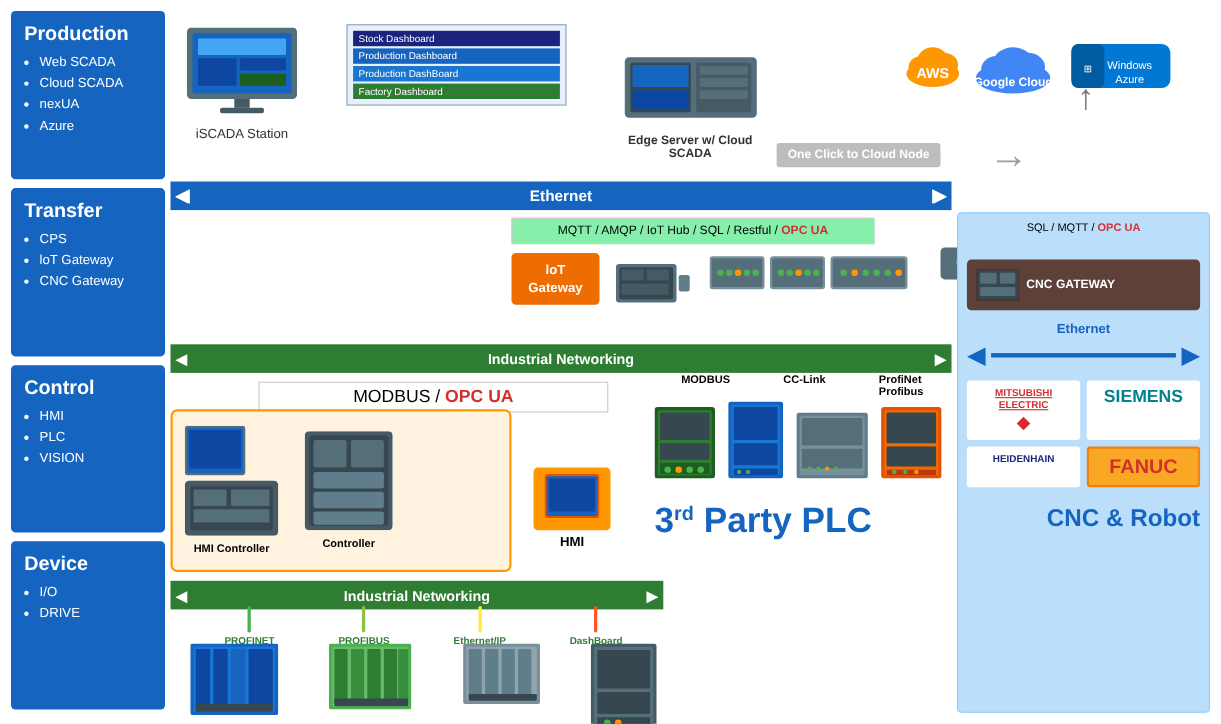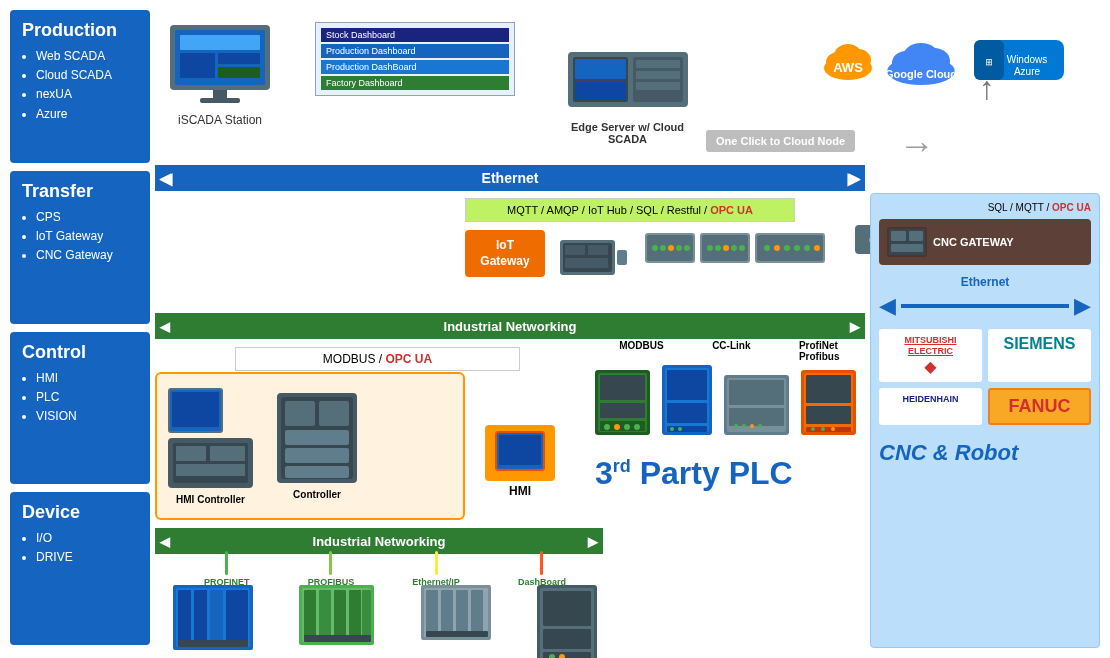--- a/index.html
+++ b/index.html
@@ -264,21 +264,21 @@
       <div style="font-size:11px;font-weight:bold;color:#333;">Edge Server w/ Cloud SCADA</div>
     </div>
   </div>
 
   <div class="ethernet-bar" style="position:absolute;top:155px;left:0;right:235px;height:26px;background:#1565c0;display:flex;align-items:center;justify-content:center;color:white;font-weight:bold;font-size:14px;">
     <span style="position:absolute;left:5px;">◀</span>
     <span>Ethernet</span>
     <span style="position:absolute;right:5px;">▶</span>
   </div>
 
-  <div class="mqtt-box" style="position:absolute;top:188px;left:310px;width:330px;background:#bef264;border:1px solid #ccc;padding:5px 8px;font-size:11px;text-align:center;">
+  <div class="mqtt-box" style="position:absolute;top:188px;left:310px;width:330px;background:#86efac;border:1px solid #ccc;padding:5px 8px;font-size:11px;text-align:center;">
     <span>MQTT / AMQP / IoT Hub / SQL / Restful / </span><span style="color:#d32f2f;font-weight:bold;">OPC UA</span>
   </div>
 
   <div style="position:absolute;top:220px;left:310px;background:#ef6c00;color:white;border-radius:4px;padding:8px;font-size:12px;font-weight:bold;text-align:center;width:80px;line-height:1.3;">
     <span>loT Gateway</span>
   </div>
 
   <div style="position:absolute;top:220px;left:400px;width:80px;">
     <svg width="75" height="55" viewBox="0 0 75 55">
       <rect x="5" y="10" width="55" height="35" rx="3" fill="#546e7a"></rect>
@@ -321,21 +321,21 @@
   <div class="cps-box" style="position:absolute;top:215px;left:700px;background:#546e7a;color:white;border-radius:4px;padding:6px 14px;font-size:15px;font-weight:bold;">
     <span>CPS</span>
   </div>
 
   <div style="position:absolute;top:303px;left:0;right:235px;height:26px;background:#2e7d32;display:flex;align-items:center;justify-content:center;color:white;font-weight:bold;font-size:13px;">
     <span style="position:absolute;left:5px;">◀</span>
     <span>Industrial Networking</span>
     <span style="position:absolute;right:5px;">▶</span>
   </div>
 
-  <div style="position:absolute;top:337px;left:80px;width:285px;background:white;border:1px solid #ccc;padding:4px 8px;font-size:12px;text-align:center;">
+  <div style="position:absolute;top:337px;left:80px;width:318px;background:white;border:1px solid #ccc;padding:4px 8px;font-size:16px;text-align:center;">
     <span>MODBUS / </span><span style="color:#d32f2f;font-weight:bold;">OPC UA</span>
   </div>
 
   <div style="position:absolute;top:362px;left:0;width:310px;height:148px;background:#fff3e0;border:2px solid #ff9800;border-radius:6px;padding:6px;">
 
     <div style="display:flex;gap:24px;height:100%;align-items:center;padding:5px;">
 
       <div style="text-align:center;">
         <svg width="85" height="100" viewBox="0 0 85 100">
 
@@ -521,21 +521,21 @@
         <rect x="6" y="44" width="48" height="20" rx="1" fill="#37474f"></rect>
         <rect x="6" y="67" width="48" height="10" rx="1" fill="#37474f"></rect>
         <circle cx="15" cy="72" r="3" fill="#4caf50"></circle>
         <circle cx="25" cy="72" r="3" fill="#ff9800"></circle>
       </svg>
     </div>
   </div>
 
   <div class="cnc-panel" style="position:absolute;top:183px;right:0;width:230px;height:455px;background:#bbdefb;border:1px solid #90caf9;border-radius:4px;padding:8px;">
 
-    <div style="font-size:10px;text-align:right;margin-bottom:6px;">
+    <div style="font-size:10px;text-align:center;margin-bottom:23px;">
       <span>SQL / MQTT / </span><span style="color:#d32f2f;font-weight:bold;">OPC UA</span>
     </div>
 
     <div style="background:#5d4037;color:white;border-radius:4px;padding:8px;margin-bottom:10px;display:flex;align-items:center;gap:6px;">
       <svg width="40" height="30" viewBox="0 0 40 30">
         <rect x="0" y="0" width="40" height="30" rx="2" fill="#4e342e"></rect>
         <rect x="2" y="2" width="36" height="26" rx="1" fill="#37474f"></rect>
         <rect x="4" y="4" width="15" height="10" rx="1" fill="#546e7a"></rect>
         <rect x="22" y="4" width="14" height="10" rx="1" fill="#546e7a"></rect>
         <rect x="4" y="17" width="32" height="8" rx="1" fill="#546e7a"></rect>
@@ -559,18 +559,18 @@
         <div style="color:#00838f;font-weight:bold;font-size:16px;">SIEMENS</div>
       </div>
       <div style="background:white;padding:6px;border-radius:3px;text-align:center;">
         <div style="color:#1a237e;font-weight:bold;font-size:9px;">HEIDENHAIN</div>
       </div>
       <div style="background:#f9a825;padding:6px;border-radius:3px;text-align:center;border:2px solid #f57f17;">
         <div style="color:#d32f2f;font-weight:bold;font-size:18px;">FANUC</div>
       </div>
     </div>
 
-    <div style="margin-top:15px;text-align:left;font-style:italic;">
+    <div style="margin-top:15px;text-align:right;">
       <div style="font-size:22px;font-weight:bold;color:#1565c0;">CNC &amp; Robot</div>
     </div>
   </div>
 
 </div>
 
 </body></html>

